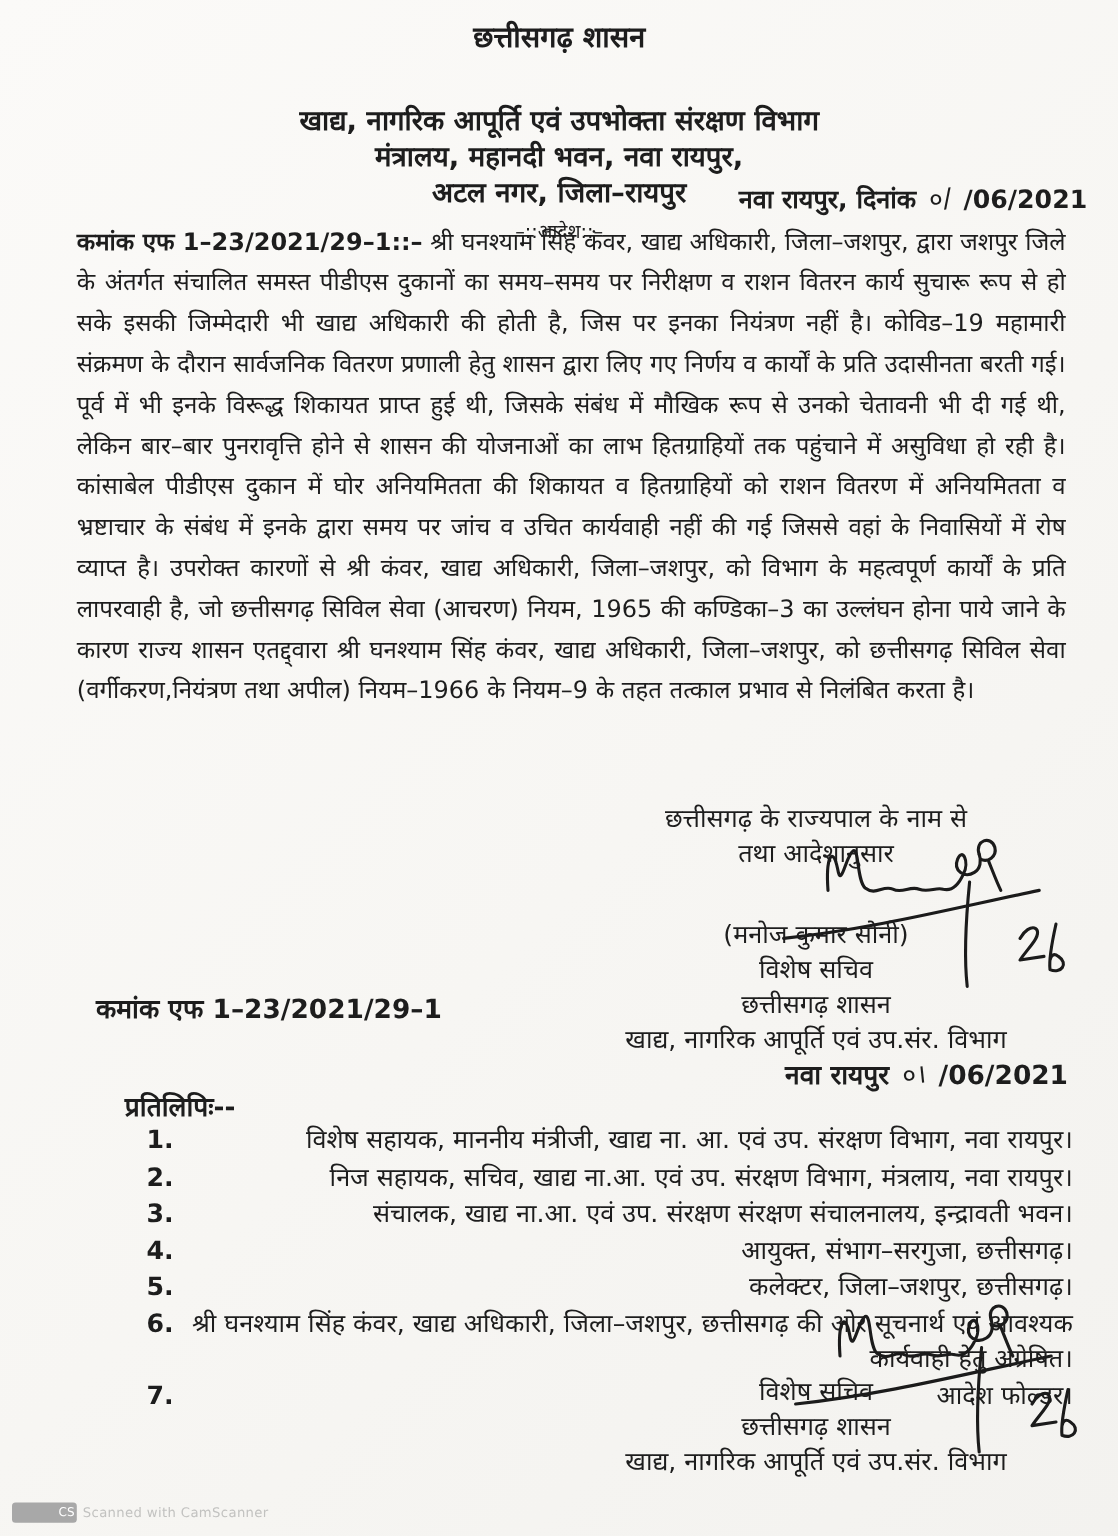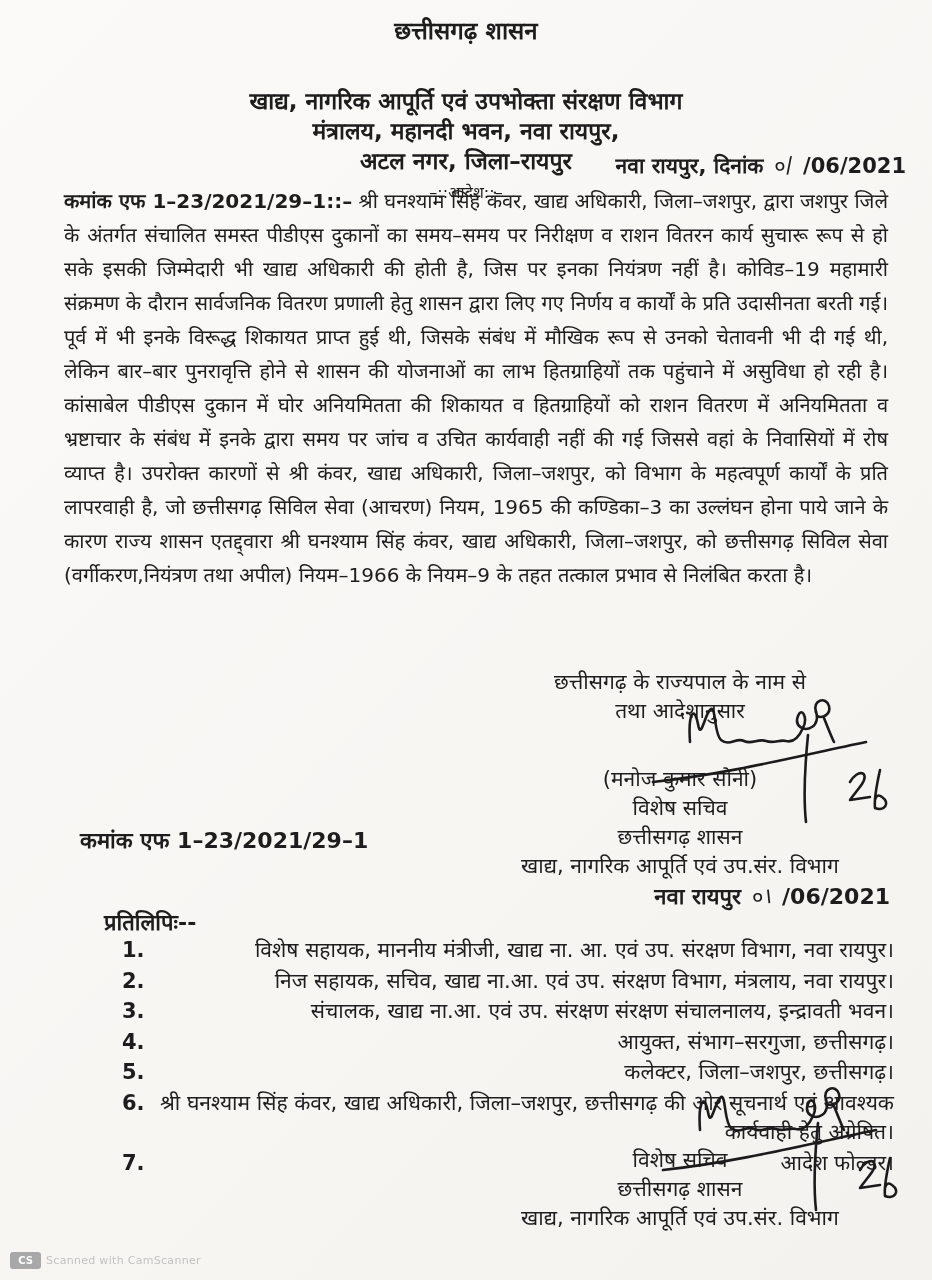--- a/index.html
+++ b/index.html
@@ -34,22 +34,22 @@
   .svg1{left:618px;top:690px;width:290px;height:140px;}
   .svg2{left:628px;top:1078px;width:290px;height:140px;}
   .footref{position:absolute;top:824px;left:80px;font-size:22px;font-weight:700;}
   .copylabel{position:absolute;top:906px;left:72px;font-size:22px;font-weight:700;margin-left:32px;}
   .copylist{position:absolute;top:936px;left:122px;width:772px;font-size:21px;line-height:29.5px;}
   .copyitem{display:flex;margin-bottom:1px;}
   .copyitem .num{width:36px;flex:0 0 36px;font-weight:700;}
   .copyitem .txt{flex:1;text-align:right;}
   .watermark{position:absolute;left:10px;top:1252px;display:flex;align-items:center;gap:5px;}
   .wm-badge{
-    width:31px;height:17px;background:#a8a8a8;color:#ffffff;border-radius:3px;
-    font-size:10px;font-weight:700;display:flex;align-items:center;justify-content:center;
+    width:17px;height:17px;background:#a8a8a8;color:#ffffff;border-radius:3px;
+    font-size:10px;font-weight:400;display:flex;align-items:center;justify-content:center;padding-left:37px;
   }
   .wm-text{font-size:11px;color:#c2c2c0;letter-spacing:.3px;}
   .ink{stroke:#1b1b1b;stroke-width:2.6;fill:none;stroke-linecap:round;stroke-linejoin:round;}
 </style>
 </head>
 <body>
 
 <div class="page">
 
   <div class="hdr">

